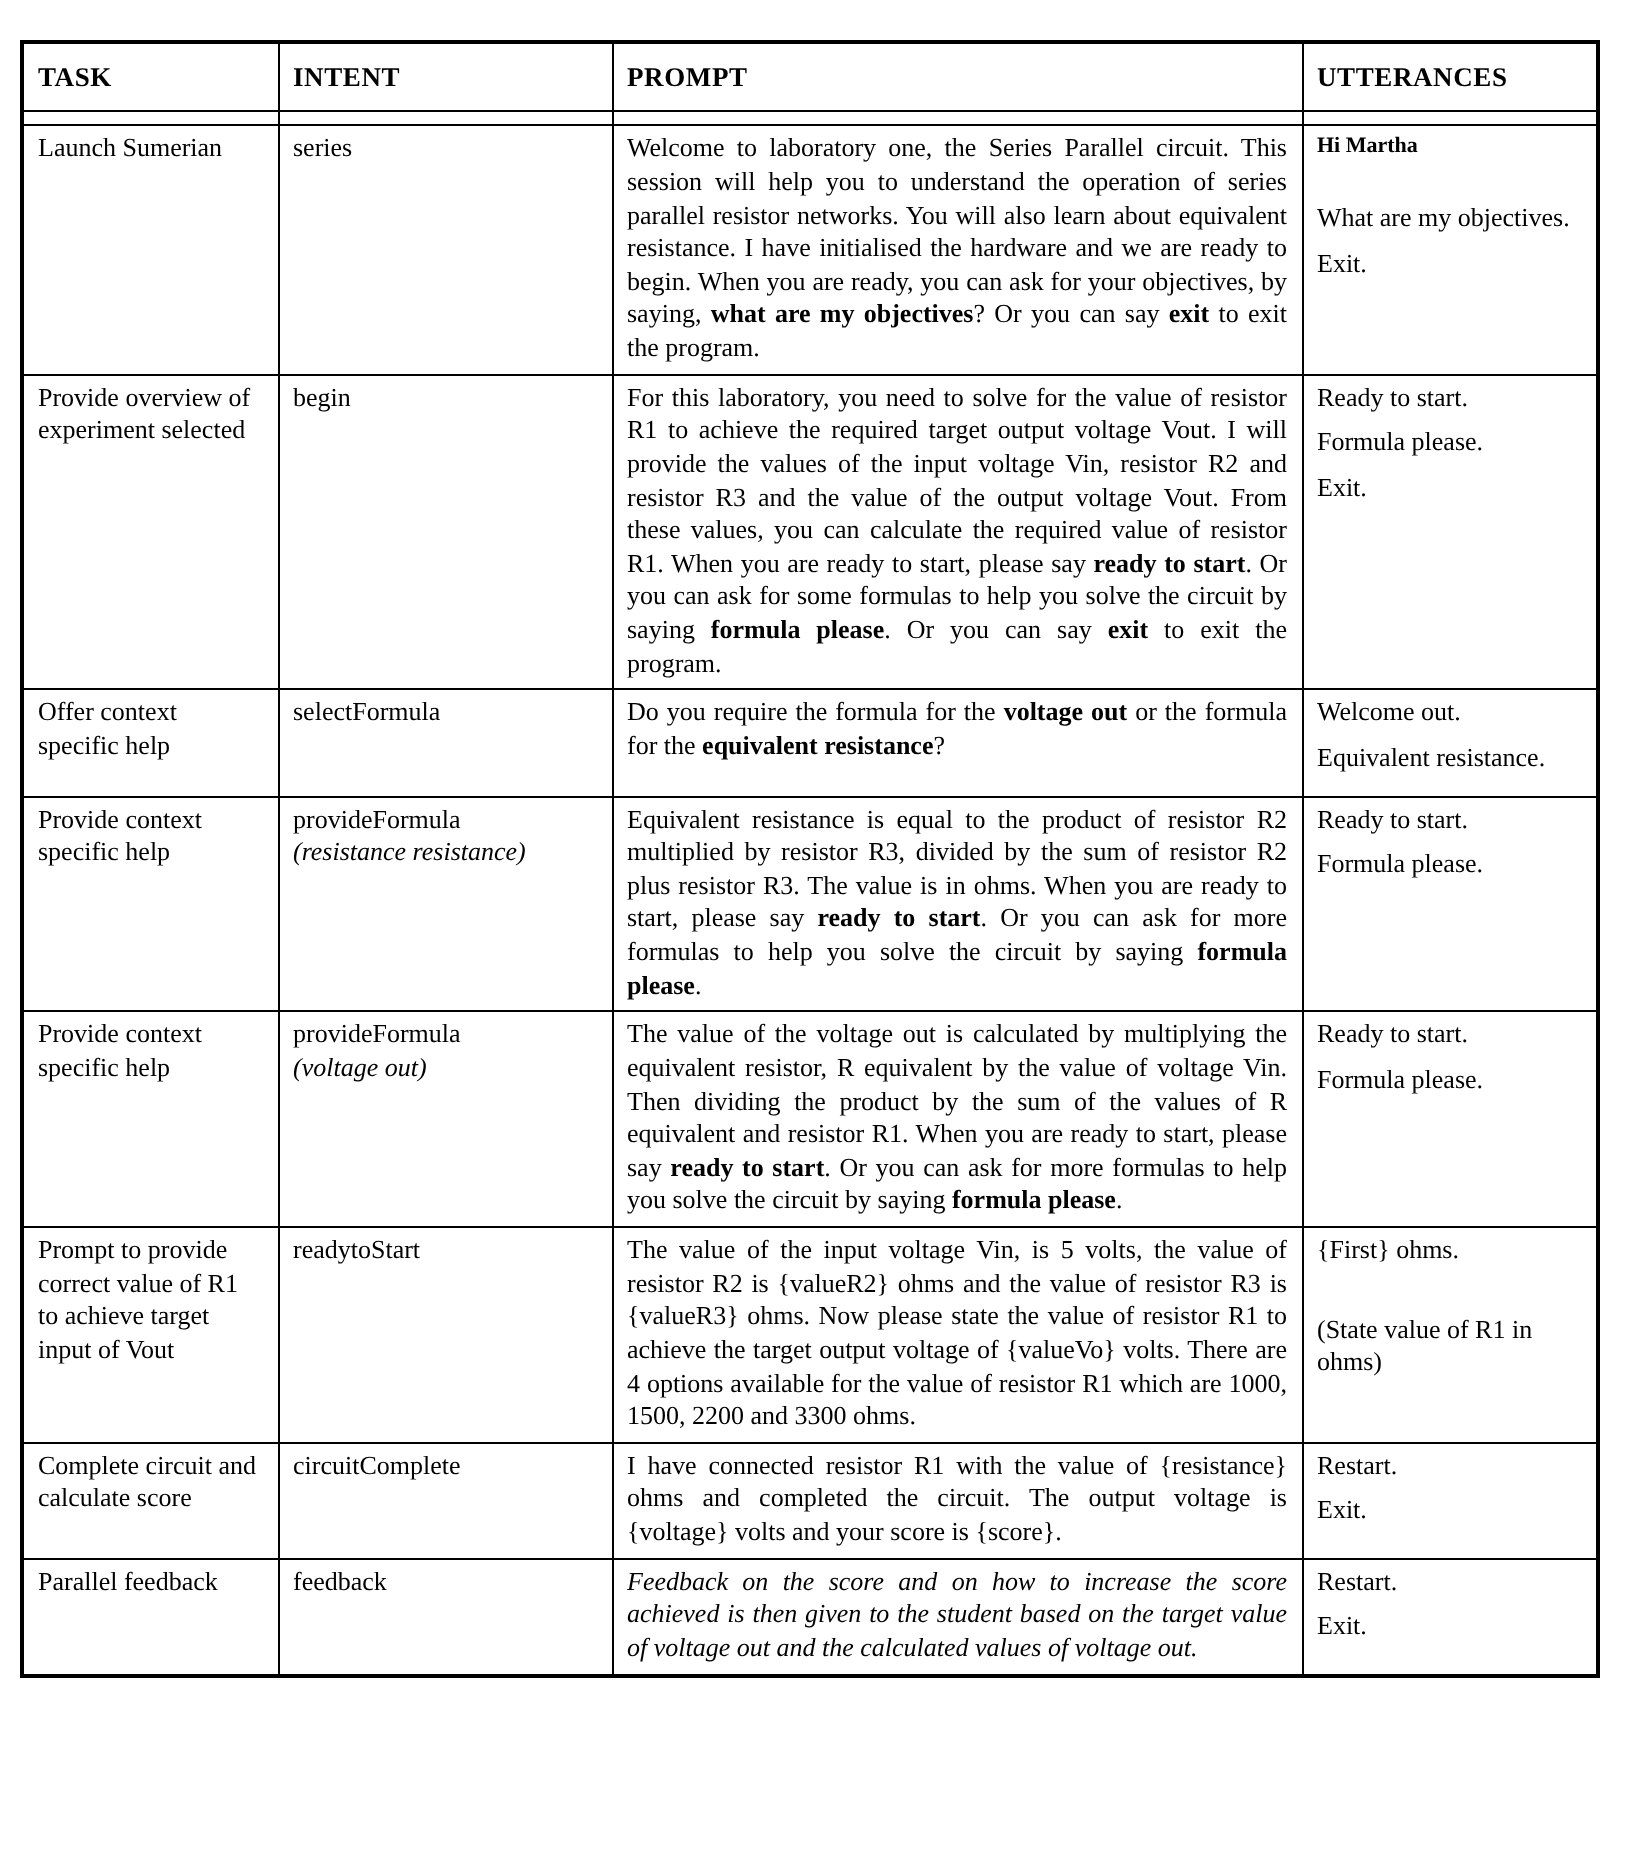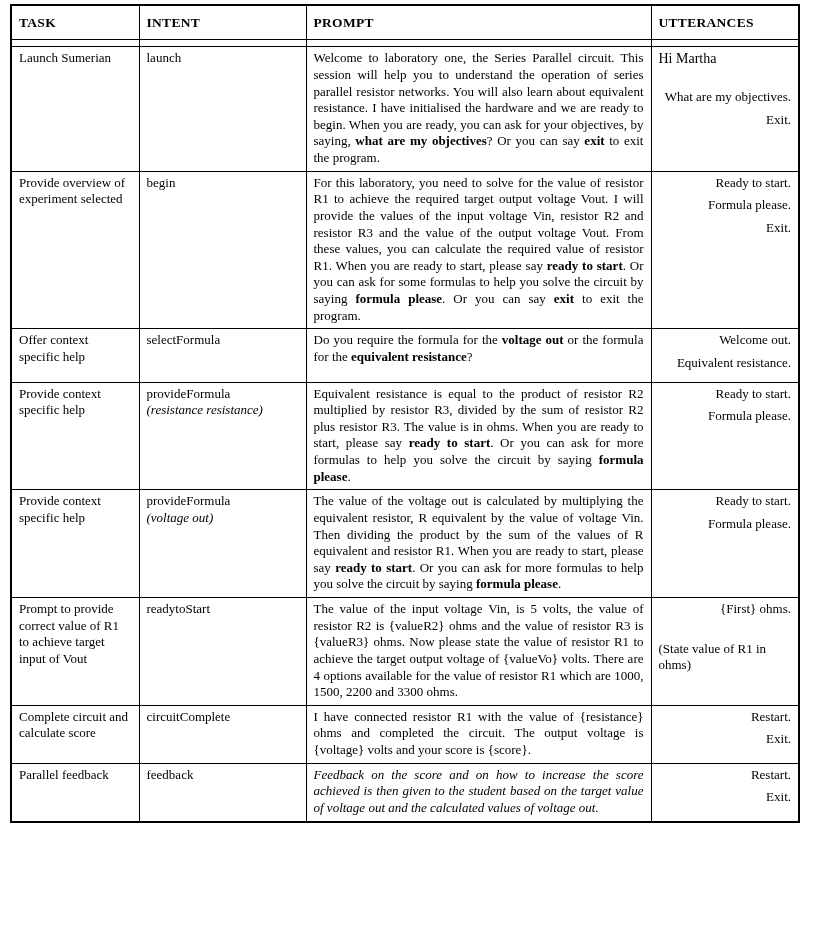--- a/index.html
+++ b/index.html
@@ -6,21 +6,21 @@
     background: #ffffff;
     margin: 0;
     padding: 0;
     color: #000;
     font-family: "Liberation Serif", serif;
   }
   .page {
     width: 813px;
     height: 932px;
     box-sizing: border-box;
-    padding: 4px 10px;
+    padding: 20px 10px;
     background: #fff;
   }
   table.intent-table {
     border-collapse: collapse;
     width: 790px;
     table-layout: fixed;
     border: 2px solid #000;
   }
   .intent-table th,
   .intent-table td {
@@ -43,22 +43,22 @@
     padding: 0;
   }
   td.c-task { }
   td.c-intent { }
   td.c-prompt { text-align: justify; }
   td.c-utt { }
   .intent-note { font-style: italic; }
   .seg-n { }
   .seg-b { font-weight: bold; }
   .seg-i { font-style: italic; }
-  .utt-n  { margin: 0 0 6px 0; text-align: right; }
-  .utt-bl { font-weight: normal; font-size: 14px; margin: 0 0 4px 0; }
+  .utt-n  { margin: 0 0 6px 0; }
+  .utt-bl { font-weight: bold; font-size: 11px; margin: 0 0 4px 0; }
   .utt-i  { margin: 0 0 6px 0; }
   .utt-sp { height: 17px; }
 </style>
 </head>
 <body>
 
 <div class="page">
   <table class="intent-table">
     <colgroup>
       <col style="width:128px">
@@ -77,21 +77,21 @@
         <td></td>
         <td></td>
         <td></td>
         <td></td>
       </tr>
     </thead>
     <tbody>
         <tr>
           <td class="c-task">Launch Sumerian</td>
           <td class="c-intent">
-            <div>launch</div>
+            <div>series</div>
           </td>
           <td class="c-prompt"><span class="seg-n">Welcome to laboratory one, the Series Parallel circuit. This session will help you to understand the operation of series parallel resistor networks. You will also learn about equivalent resistance. I have initialised the hardware and we are ready to begin. When you are ready, you can ask for your objectives, by saying, </span><span class="seg-b">what are my objectives</span><span class="seg-n">? Or you can say </span><span class="seg-b">exit</span><span class="seg-n"> to exit the program.</span></td>
           <td class="c-utt">
             <div class="utt-bl">Hi Martha</div>
             <div class="utt-sp"></div>
             <div class="utt-n">What are my objectives.</div>
             <div class="utt-n">Exit.</div>
           </td>
         </tr>
         <tr>

